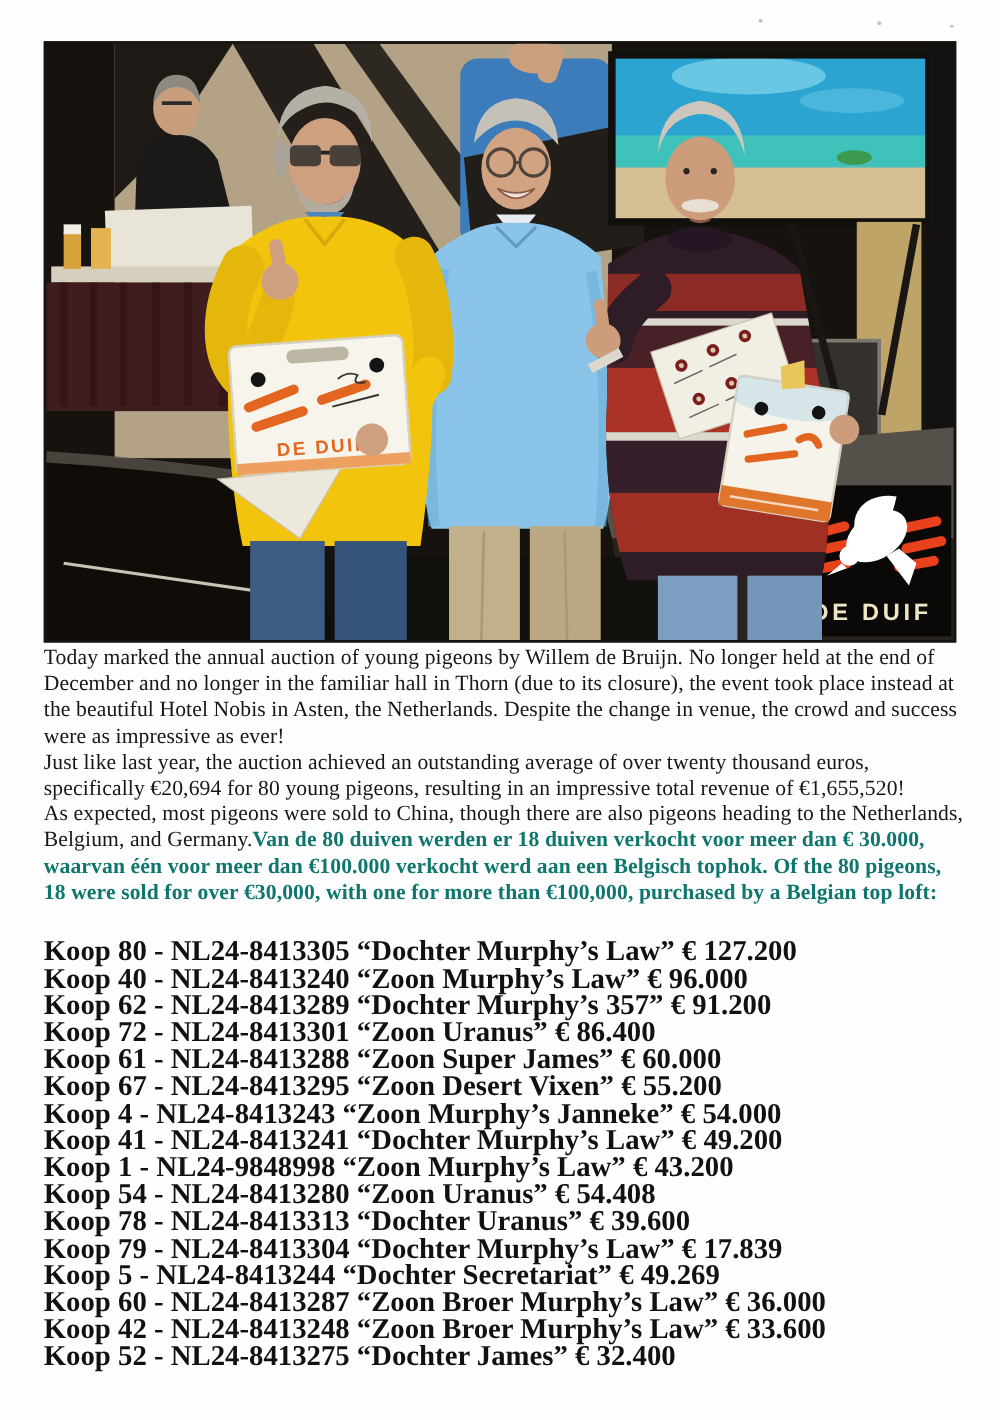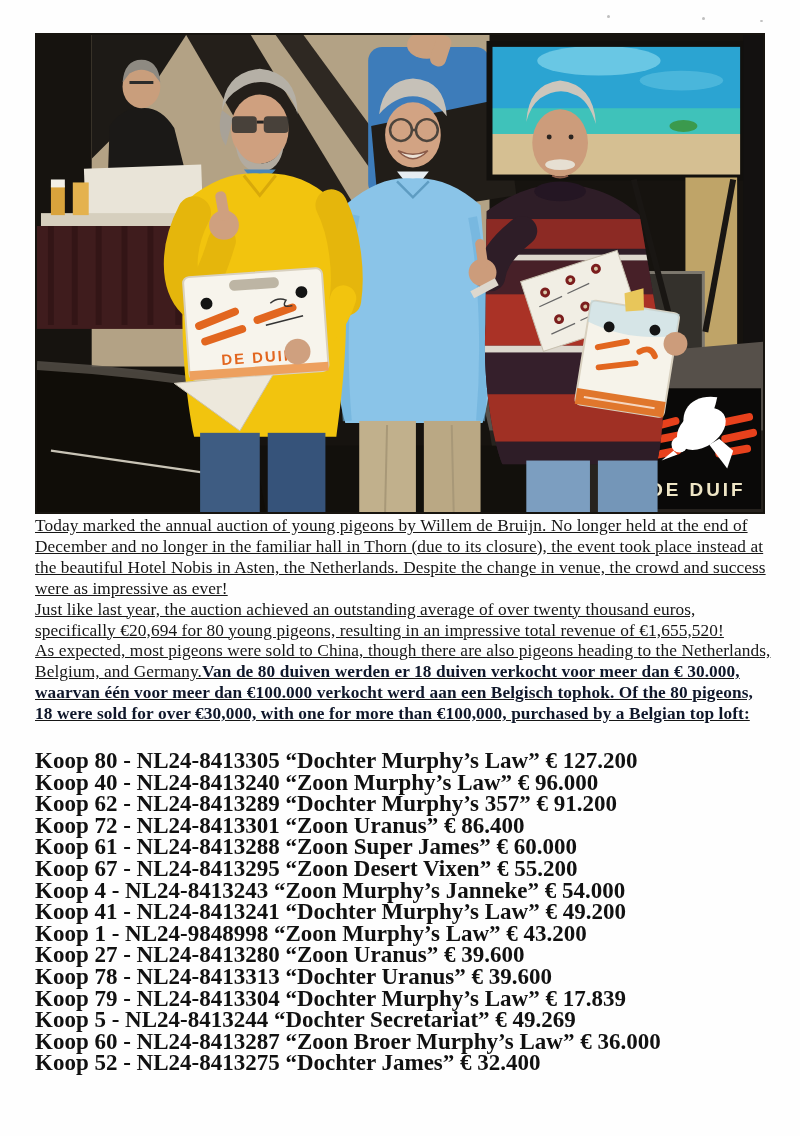--- a/index.html
+++ b/index.html
@@ -4,22 +4,22 @@
 <style>
   html,body{margin:0;padding:0;background:#ffffff;}
   .page{position:relative;width:800px;height:1136px;background:#fefefe;overflow:hidden;
         font-family:"Liberation Serif", serif;color:#141414;}
   .speck{position:absolute;border-radius:50%;background:#8a8a8a;opacity:.55;}
   .photo-frame{position:absolute;left:35px;top:33px;width:730px;height:481px;
                border:2px solid #17140f;box-sizing:border-box;background:#16130f;}
   .photo-frame svg{display:block;width:100%;height:100%;}
   .article{position:absolute;left:35px;top:516px;width:737px;
            font-size:17.3px;line-height:20.9px;letter-spacing:.1px;color:#161616;}
-  .article p{margin:0;text-decoration:underline;}
-  .article b{font-weight:700;color:#0f172a;}
+  .article p{margin:0;}
+  .article b{font-weight:700;color:#0f766e;}
   .results{position:absolute;left:35px;top:750px;width:737px;
            font-weight:700;font-size:23px;line-height:21.6px;color:#111111;}
   .results .line{white-space:nowrap;}
   text{font-family:"Liberation Sans", sans-serif;}
 </style>
 </head>
 <body>
 
 <div class="page">
 
@@ -246,21 +246,22 @@
   <div class="results">
     <div class="line">Koop 80 - NL24-8413305 “Dochter Murphy’s Law” € 127.200</div>
     <div class="line">Koop 40 - NL24-8413240 “Zoon Murphy’s Law” € 96.000</div>
     <div class="line">Koop 62 - NL24-8413289 “Dochter Murphy’s 357” € 91.200</div>
     <div class="line">Koop 72 - NL24-8413301 “Zoon Uranus” € 86.400</div>
     <div class="line">Koop 61 - NL24-8413288 “Zoon Super James” € 60.000</div>
     <div class="line">Koop 67 - NL24-8413295 “Zoon Desert Vixen” € 55.200</div>
     <div class="line">Koop 4 - NL24-8413243 “Zoon Murphy’s Janneke” € 54.000</div>
     <div class="line">Koop 41 - NL24-8413241 “Dochter Murphy’s Law” € 49.200</div>
     <div class="line">Koop 1 - NL24-9848998 “Zoon Murphy’s Law” € 43.200</div>
-    <div class="line">Koop 27 - NL24-8413280 “Zoon Uranus” € 39.600</div>
+    <div class="line">Koop 54 - NL24-8413280 “Zoon Uranus” € 54.408</div>
     <div class="line">Koop 78 - NL24-8413313 “Dochter Uranus” € 39.600</div>
     <div class="line">Koop 79 - NL24-8413304 “Dochter Murphy’s Law” € 17.839</div>
     <div class="line">Koop 5 - NL24-8413244 “Dochter Secretariat” € 49.269</div>
     <div class="line">Koop 60 - NL24-8413287 “Zoon Broer Murphy’s Law” € 36.000</div>
+    <div class="line">Koop 42 - NL24-8413248 “Zoon Broer Murphy’s Law” € 33.600</div>
     <div class="line">Koop 52 - NL24-8413275 “Dochter James” € 32.400</div>
   </div>
 
 </div>
 
 </body></html>

